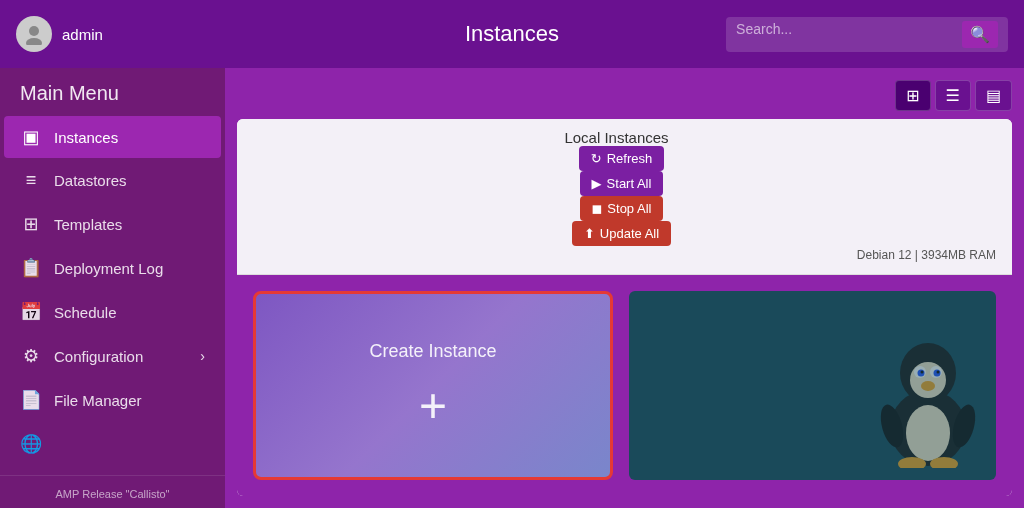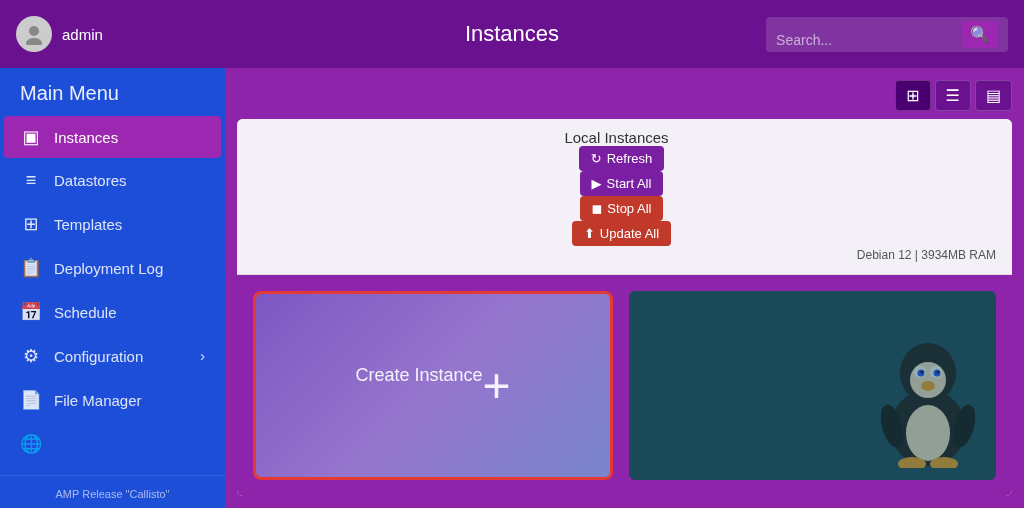--- a/index.html
+++ b/index.html
@@ -44,25 +44,26 @@
     .header-title {
       font-size: 22px;
       font-weight: 500;
       color: white;
       position: absolute;
       left: 50%;
       transform: translateX(-50%);
     }
     .header-search {
       display: flex;
-      align-items: flex-end;
+      align-items: flex-start;
       background: rgba(255,255,255,0.15);
       border-radius: 4px;
       padding: 4px 10px;
       margin-left: auto;
+      gap: 40px;
     }
     .header-search input {
       background: transparent;
       border: none;
       outline: none;
       color: white;
       font-size: 14px;
       width: 180px;
     }
     .header-search input::placeholder { color: rgba(255,255,255,0.6); }
@@ -80,21 +81,21 @@
     
     .body {
       display: flex;
       flex: 1;
       overflow: hidden;
     }
 
     
     .sidebar {
       width: 225px;
-      background: #1d4ed8;
+      background: #701a75;
       display: flex;
       flex-direction: column;
       flex-shrink: 0;
     }
     .sidebar-menu-label {
       font-size: 20px;
       font-weight: 500;
       padding: 14px 20px 10px;
       color: rgba(255,255,255,0.9);
     }
@@ -216,21 +217,21 @@
       gap: 16px;
     }
 
     
     .create-instance-card {
       background: linear-gradient(135deg, #7e57c2 0%, #9575cd 50%, #7986cb 100%);
       border: 3px solid #e53935;
       border-radius: 8px;
       width: 360px;
       display: flex;
-      flex-direction: row;
+      flex-direction: column;
       align-items: center;
       justify-content: center;
       cursor: pointer;
       flex-shrink: 0;
     }
     .create-instance-label {
       color: rgba(255,255,255,0.9);
       font-size: 18px;
       margin-bottom: 20px;
     }

